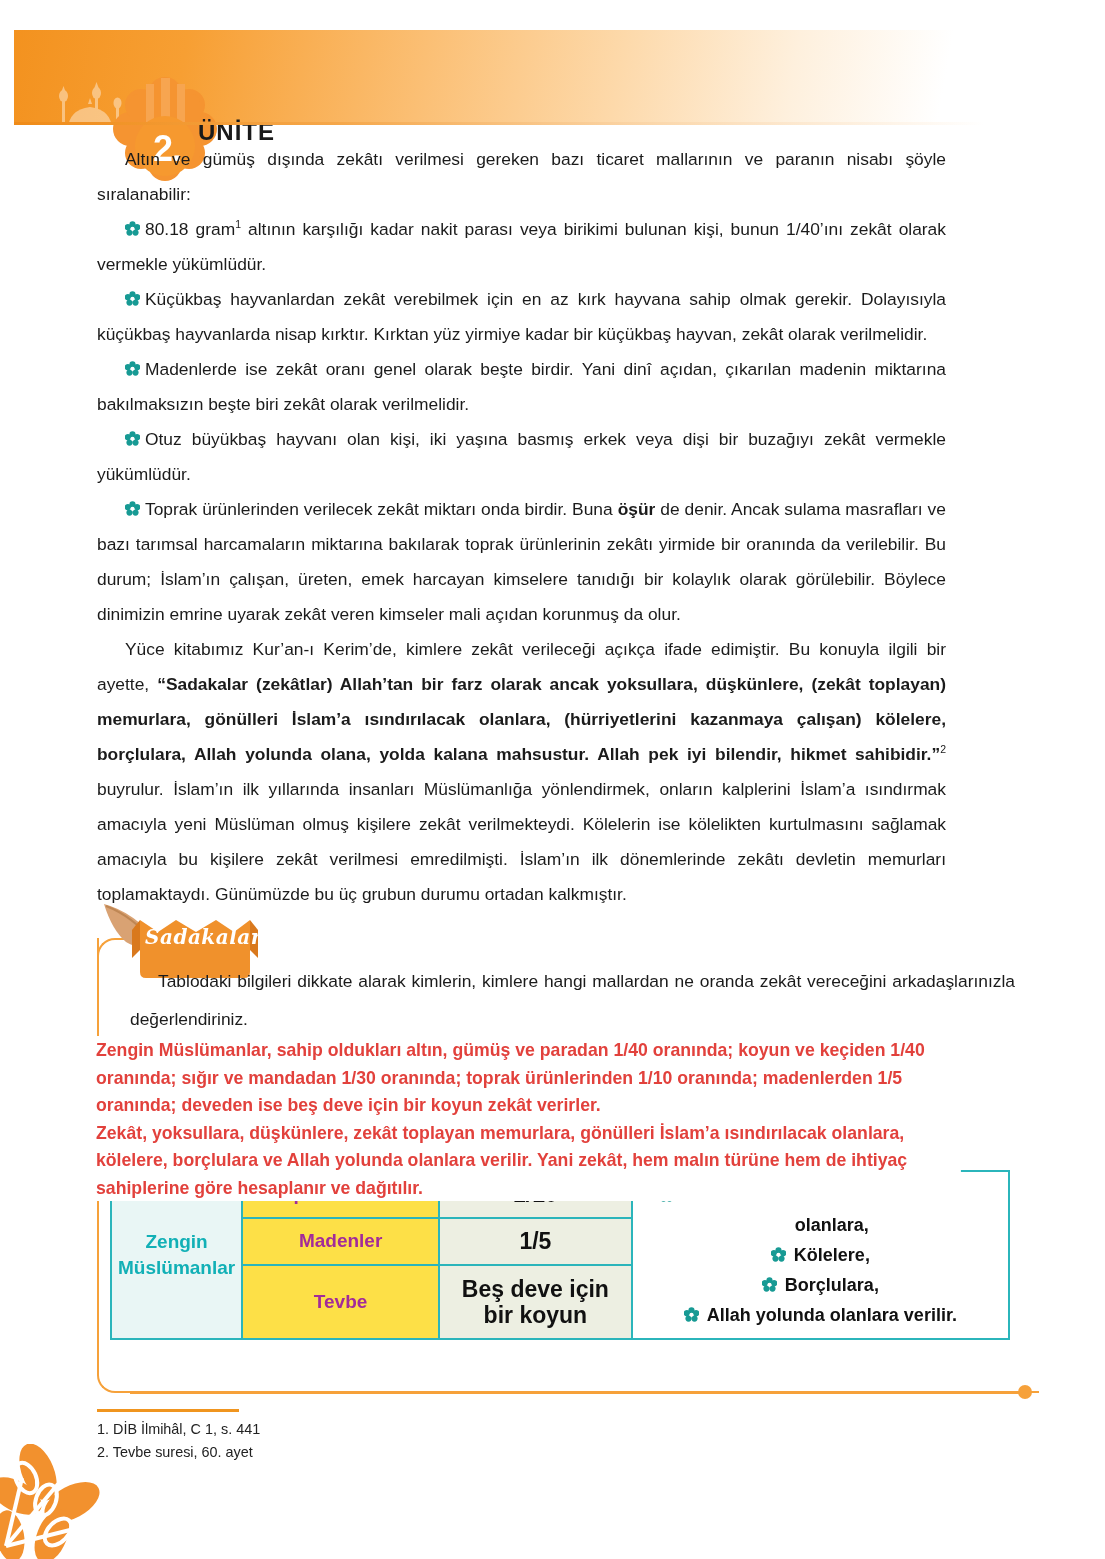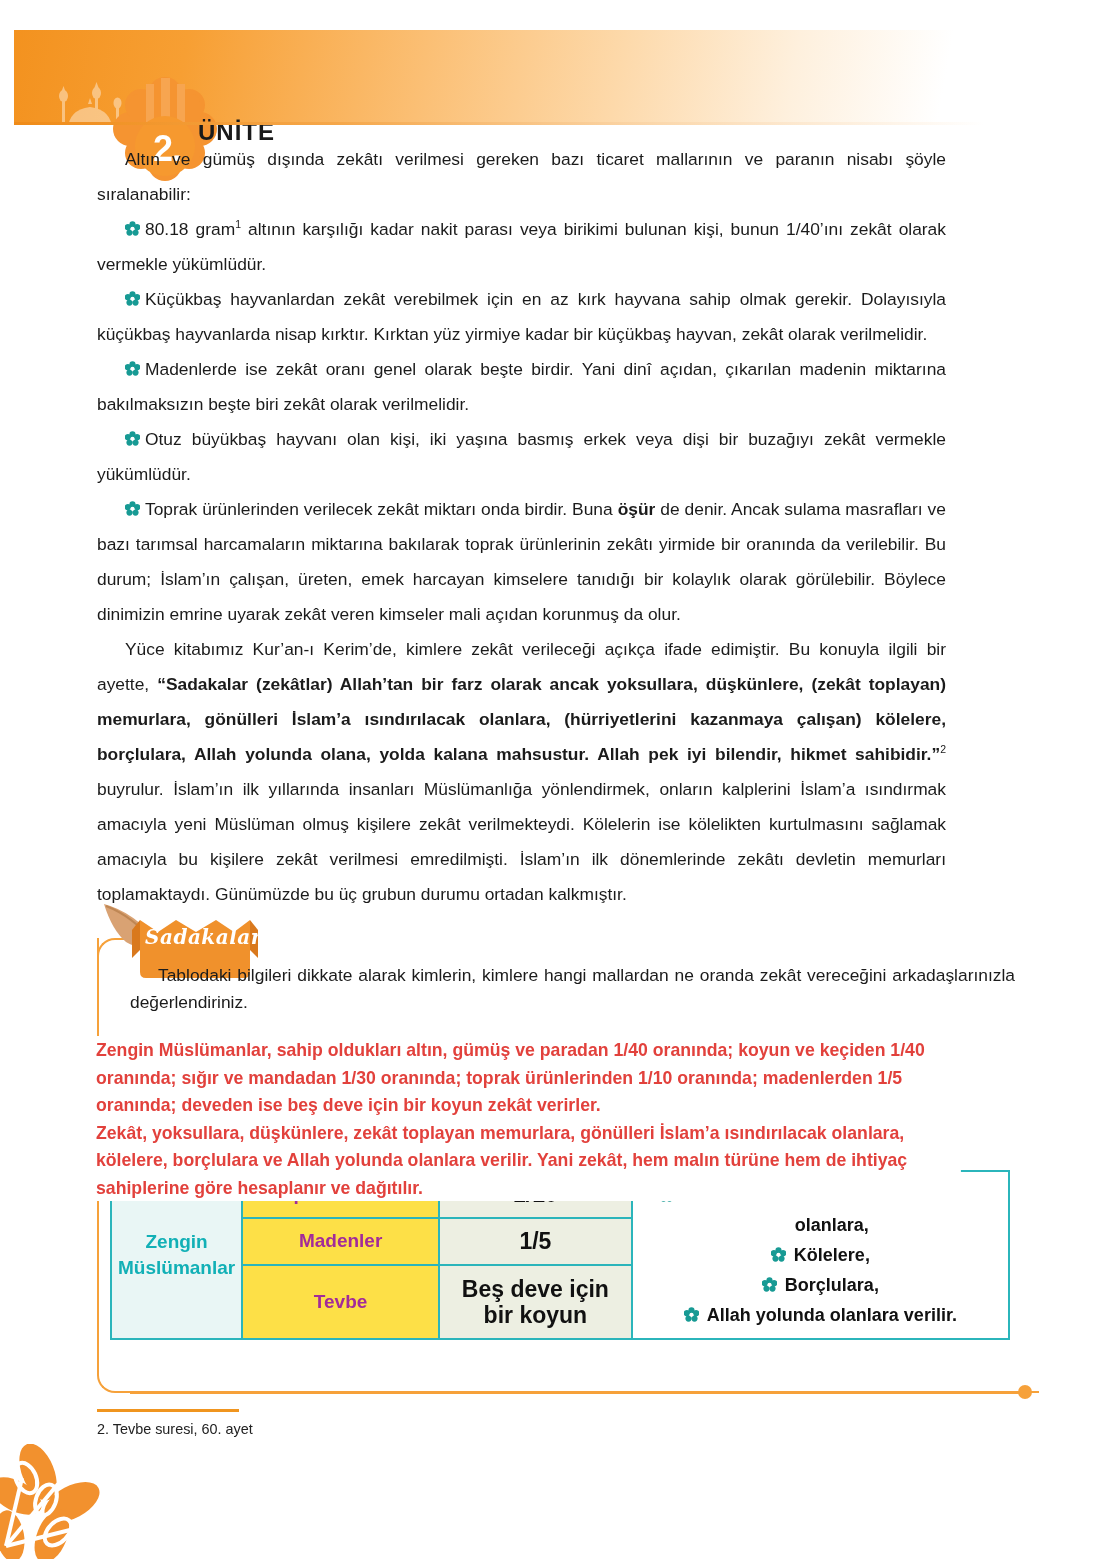--- a/index.html
+++ b/index.html
@@ -75,21 +75,21 @@
   .ribbon-wrap { position: absolute; left: 96px; top: 900px; width: 270px; height: 82px; }
   .ribbon-label {
     position:absolute; left: 145px; top: 925px;
     font-family: "DejaVu Serif", serif;
     font-style: italic; font-weight: bold; font-size: 20px; color:#ffffff;
     letter-spacing: .5px;
   }
 
   .act-text {
     position: absolute; left: 130px; top: 962px; width: 885px;
-    font-size: 17.4px; line-height: 27px; color:#1b1b1b; text-align: justify;
+    font-size: 17.4px; line-height: 38px; color:#1b1b1b; text-align: justify;
   }
   .act-text .ind { text-indent: 28px; display:block; }
 
   
   .red-answer {
     position: absolute; left: 96px; top: 1036px; width: 930px;
     color: #e2413c; font-weight: bold; font-size: 19px; line-height: 27.5px;
     font-family: "Liberation Sans", sans-serif;
     transform: scaleX(0.93); transform-origin: left top;
     background: #ffffff;
@@ -358,20 +358,21 @@
       <tr>
         <td class="c2">Tevbe</td>
         <td class="c3">Beş deve için bir koyun</td>
       </tr>
     </tbody>
       </table>
   </div>
 
   <div class="fn-rule"></div>
   <div class="footnotes">
+    <div>1. DİB İlmihâl, C 1, s. 441</div>
     <div>2. Tevbe suresi, 60. ayet</div>
   </div>
 
 
   <svg class="corner-flower" viewBox="0 0 120 115">
     <g fill="#f2912e">
       <g>
         <ellipse cx="38" cy="28" rx="16" ry="30" transform="rotate(-22 38 28)"></ellipse>
         <ellipse cx="72" cy="58" rx="16" ry="30" transform="rotate(62 72 58)"></ellipse>
         <ellipse cx="16" cy="52" rx="15" ry="28" transform="rotate(-62 16 52)"></ellipse>

